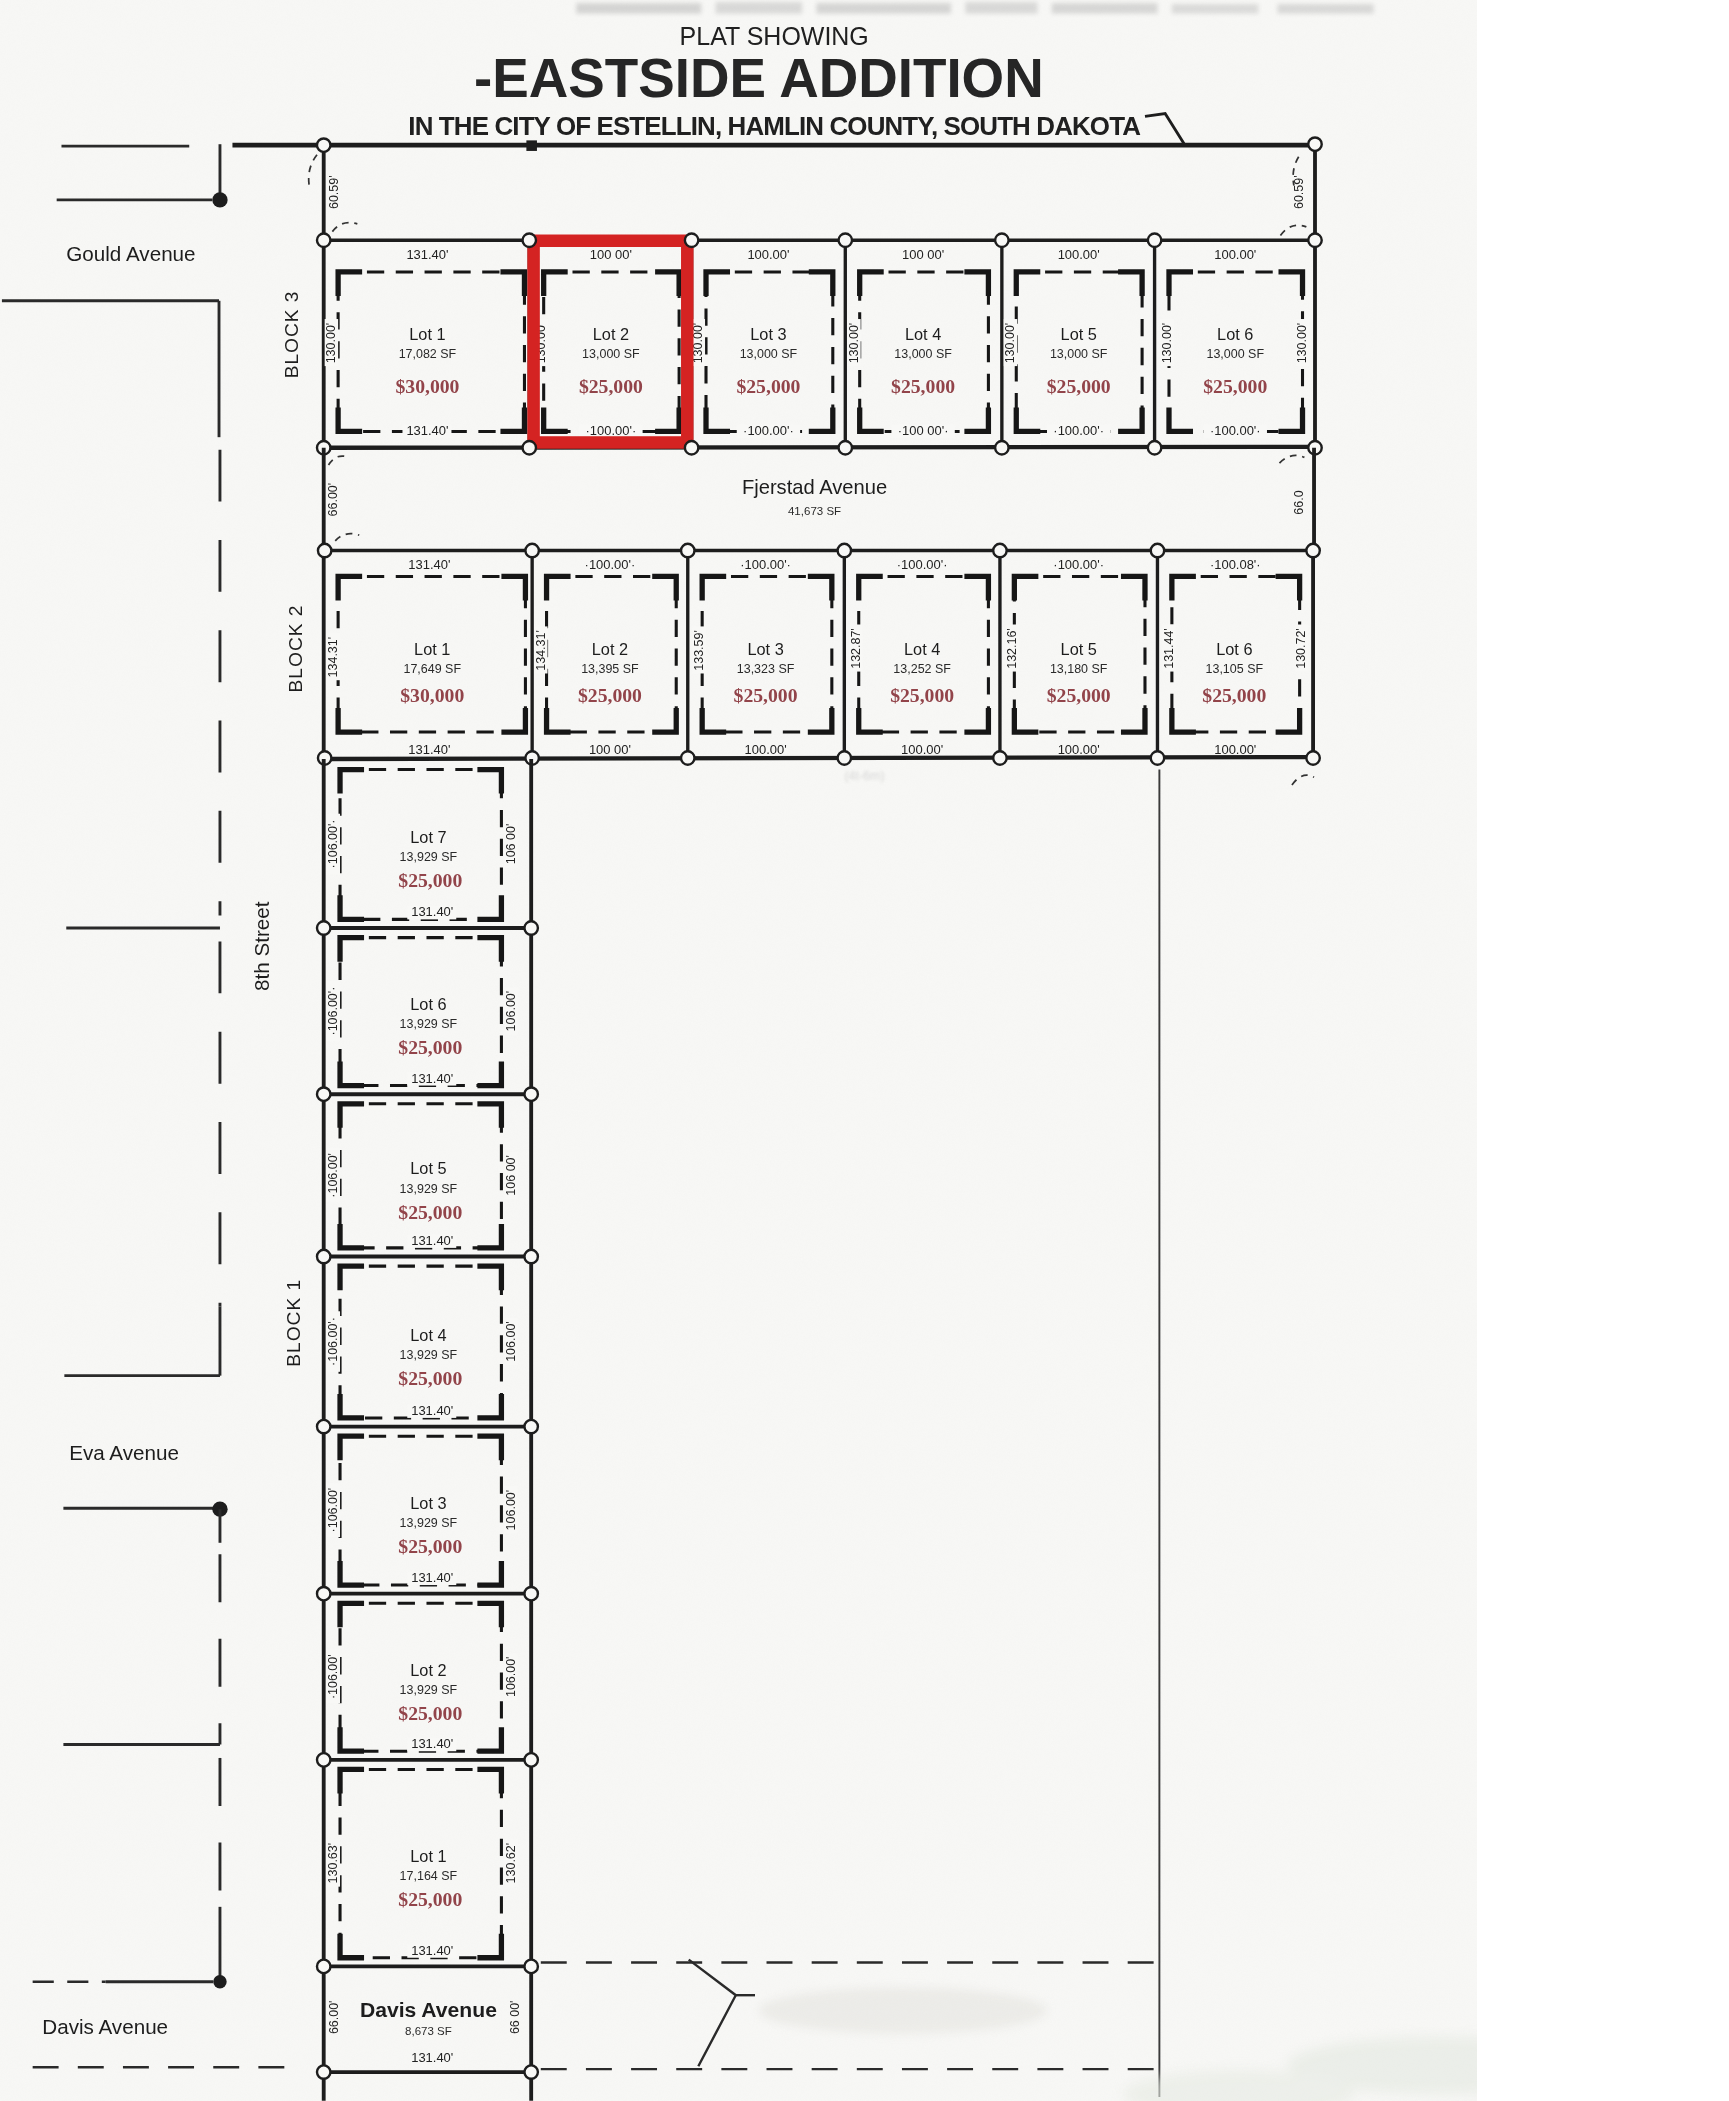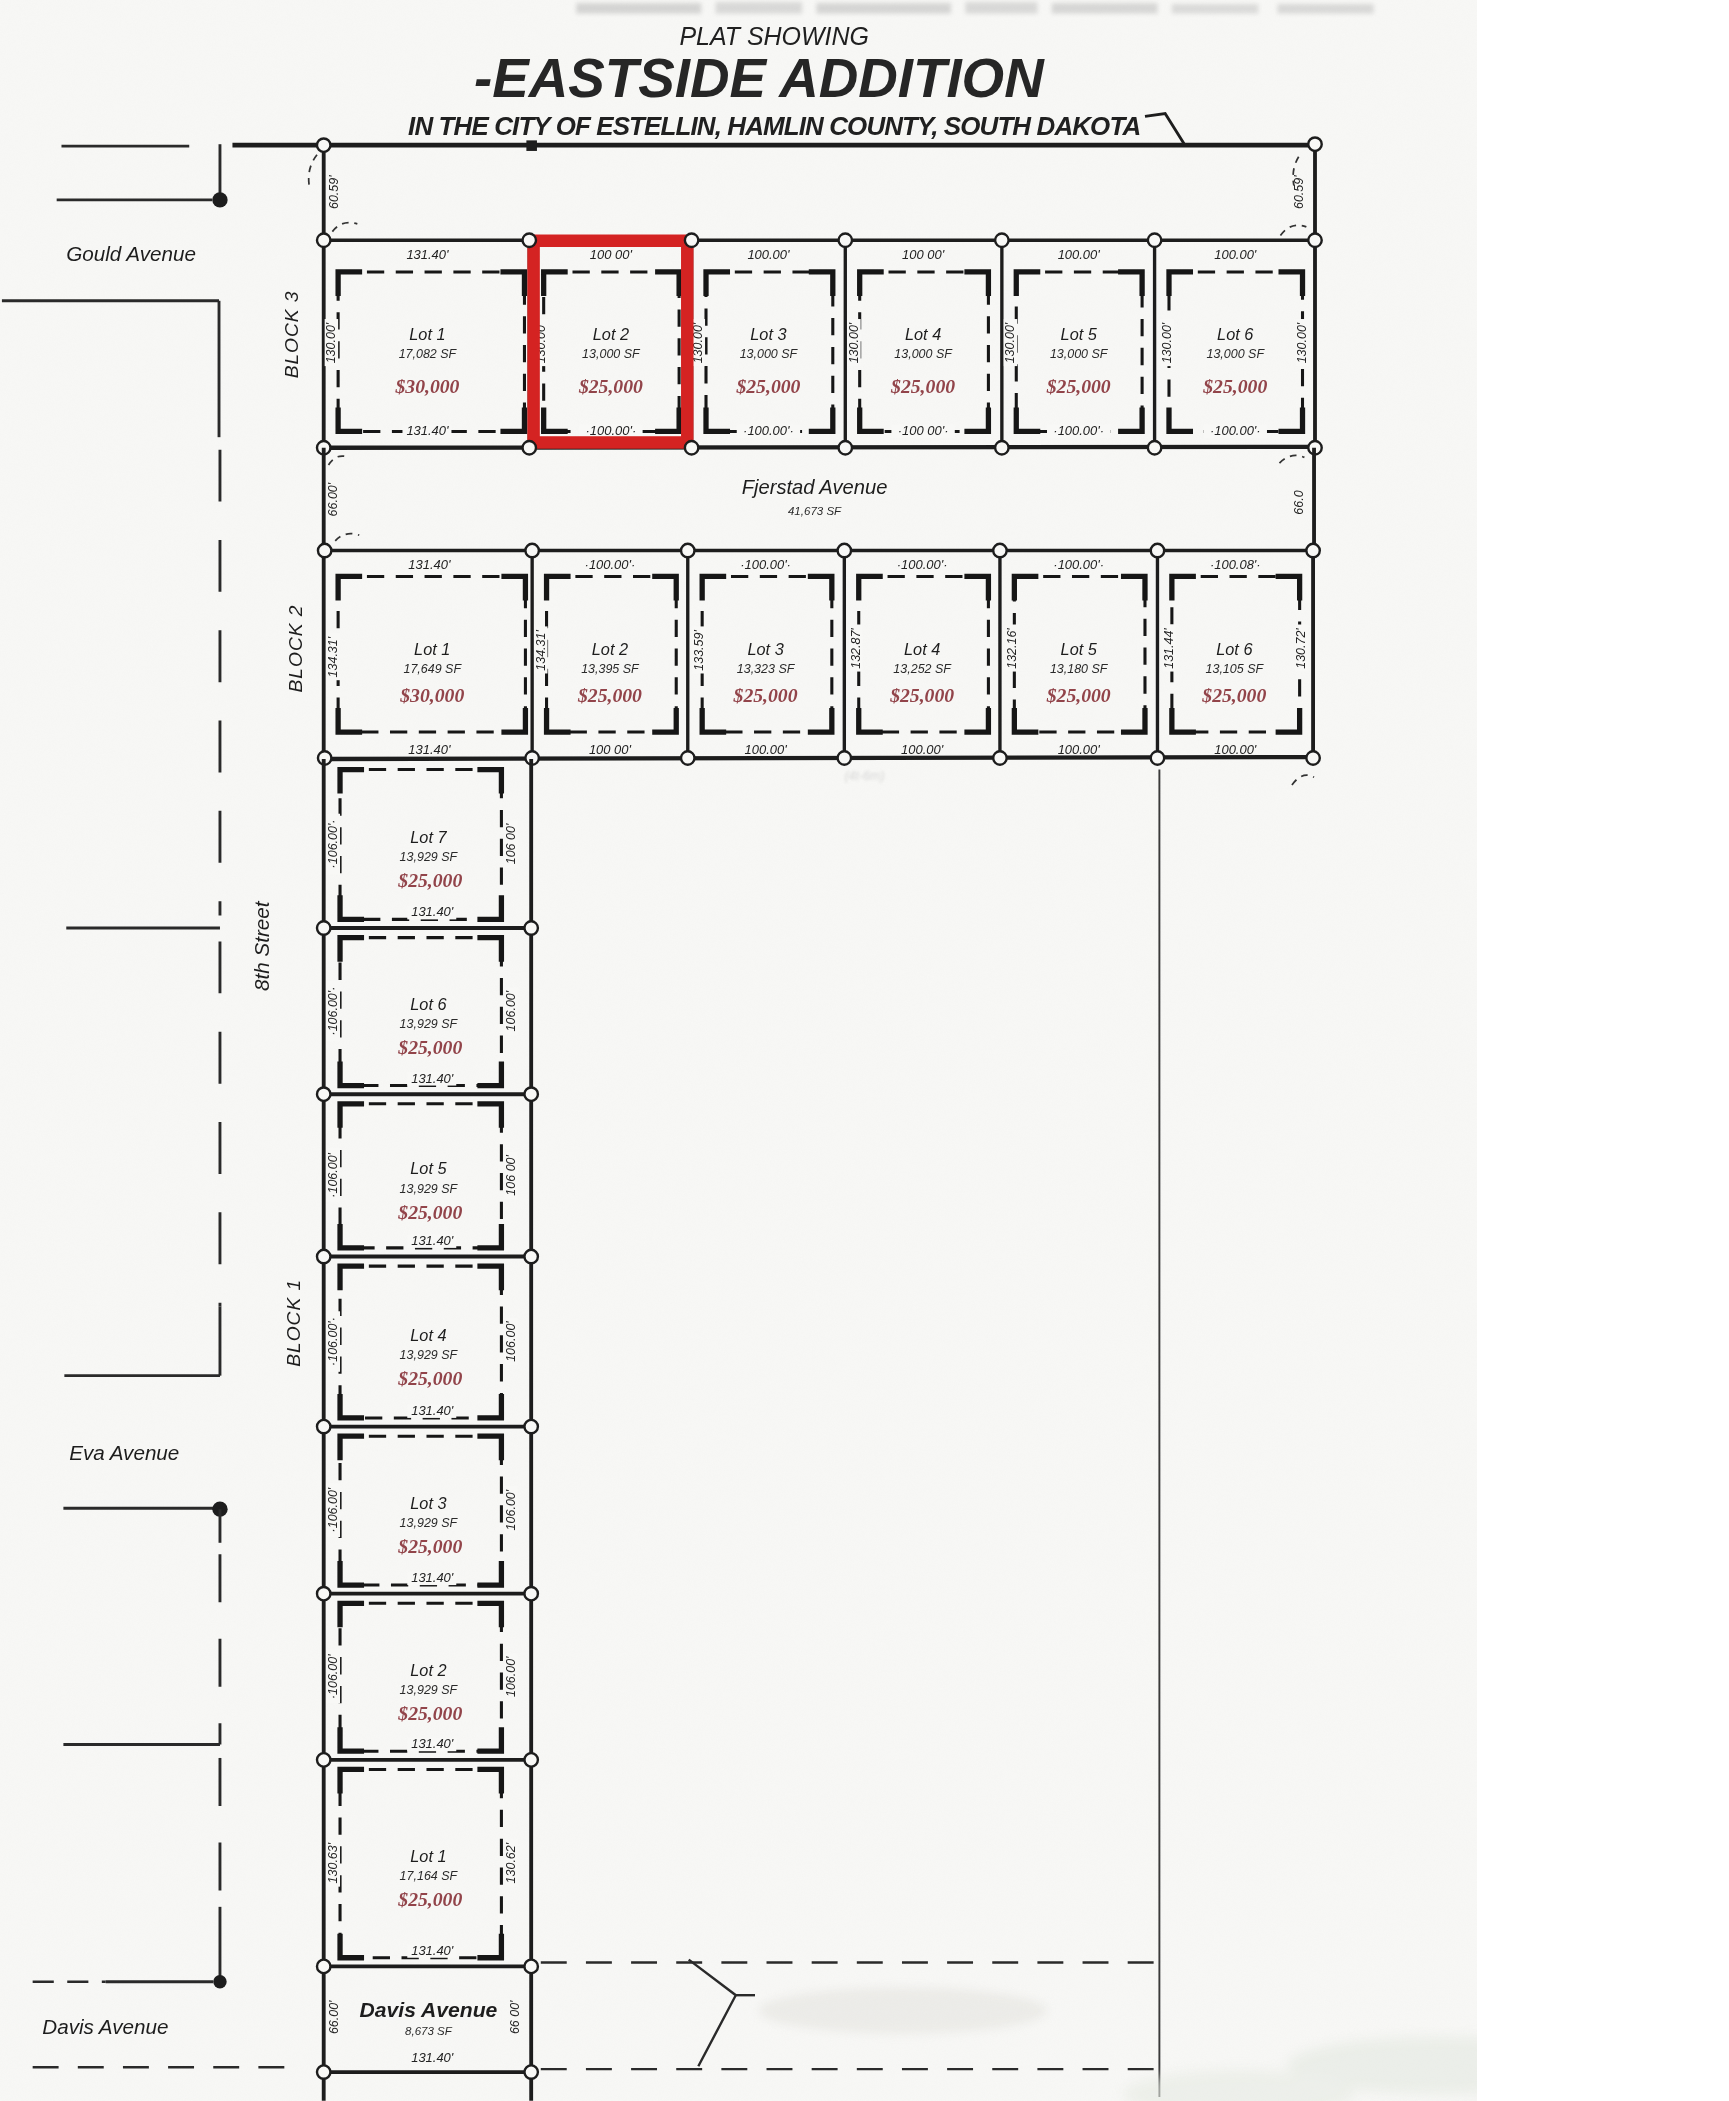--- a/index.html
+++ b/index.html
@@ -1,14 +1,14 @@
 <!DOCTYPE html>
 <html><head><meta charset="utf-8"><style>
 html,body{margin:0;padding:0;background:#ffffff;}
-#page{position:relative;width:1477px;height:2101px;background:#f8f8f6;overflow:hidden;font-style:italic;}
+#page{position:relative;width:1477px;height:2101px;background:#f8f8f6;overflow:hidden;}
 svg{position:absolute;top:0;left:0;filter:blur(0.3px);}
 </style></head><body>
 <div id="page">
 <svg width="1729" height="2101" viewBox="0 0 1800 2187">
 <defs>
         <filter id="grain">
           <feTurbulence type="fractalNoise" baseFrequency="0.9" numOctaves="2" result="n"></feTurbulence>
           <feColorMatrix in="n" type="matrix" values="0 0 0 0 0.45 0 0 0 0 0.45 0 0 0 0 0.44 0 0 0 0.6 0"></feColorMatrix>
         </filter>
       </defs>

